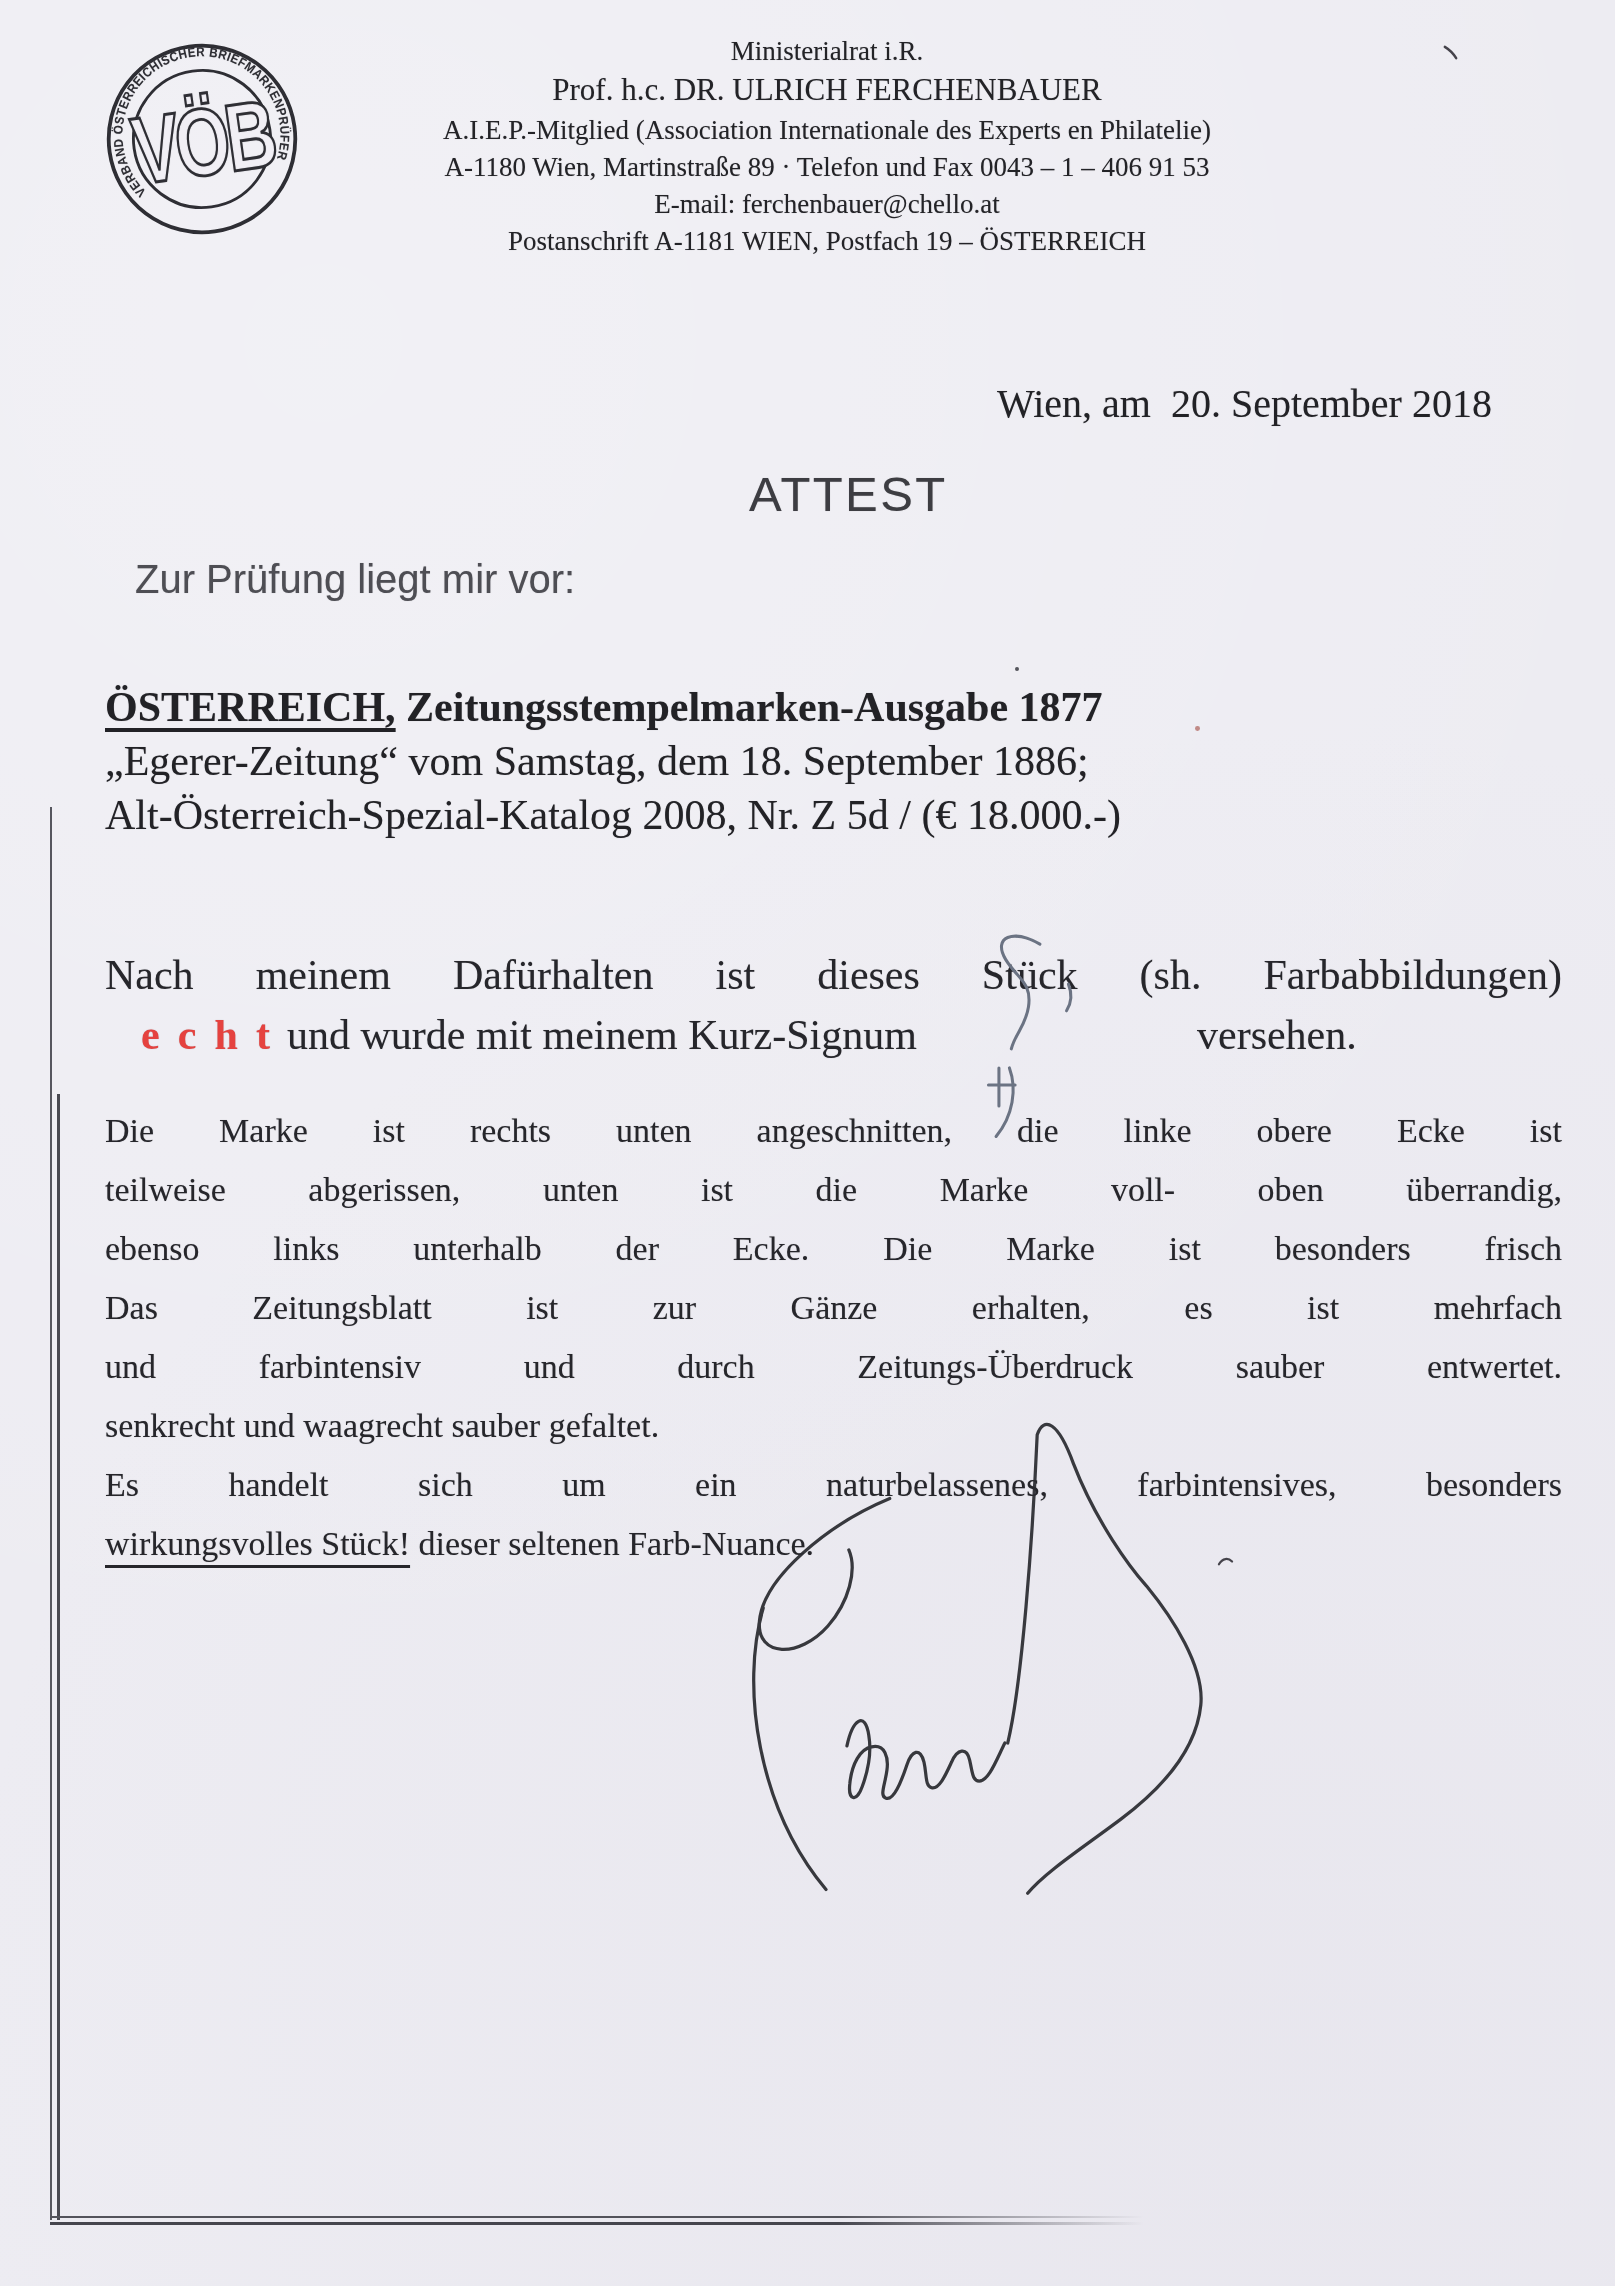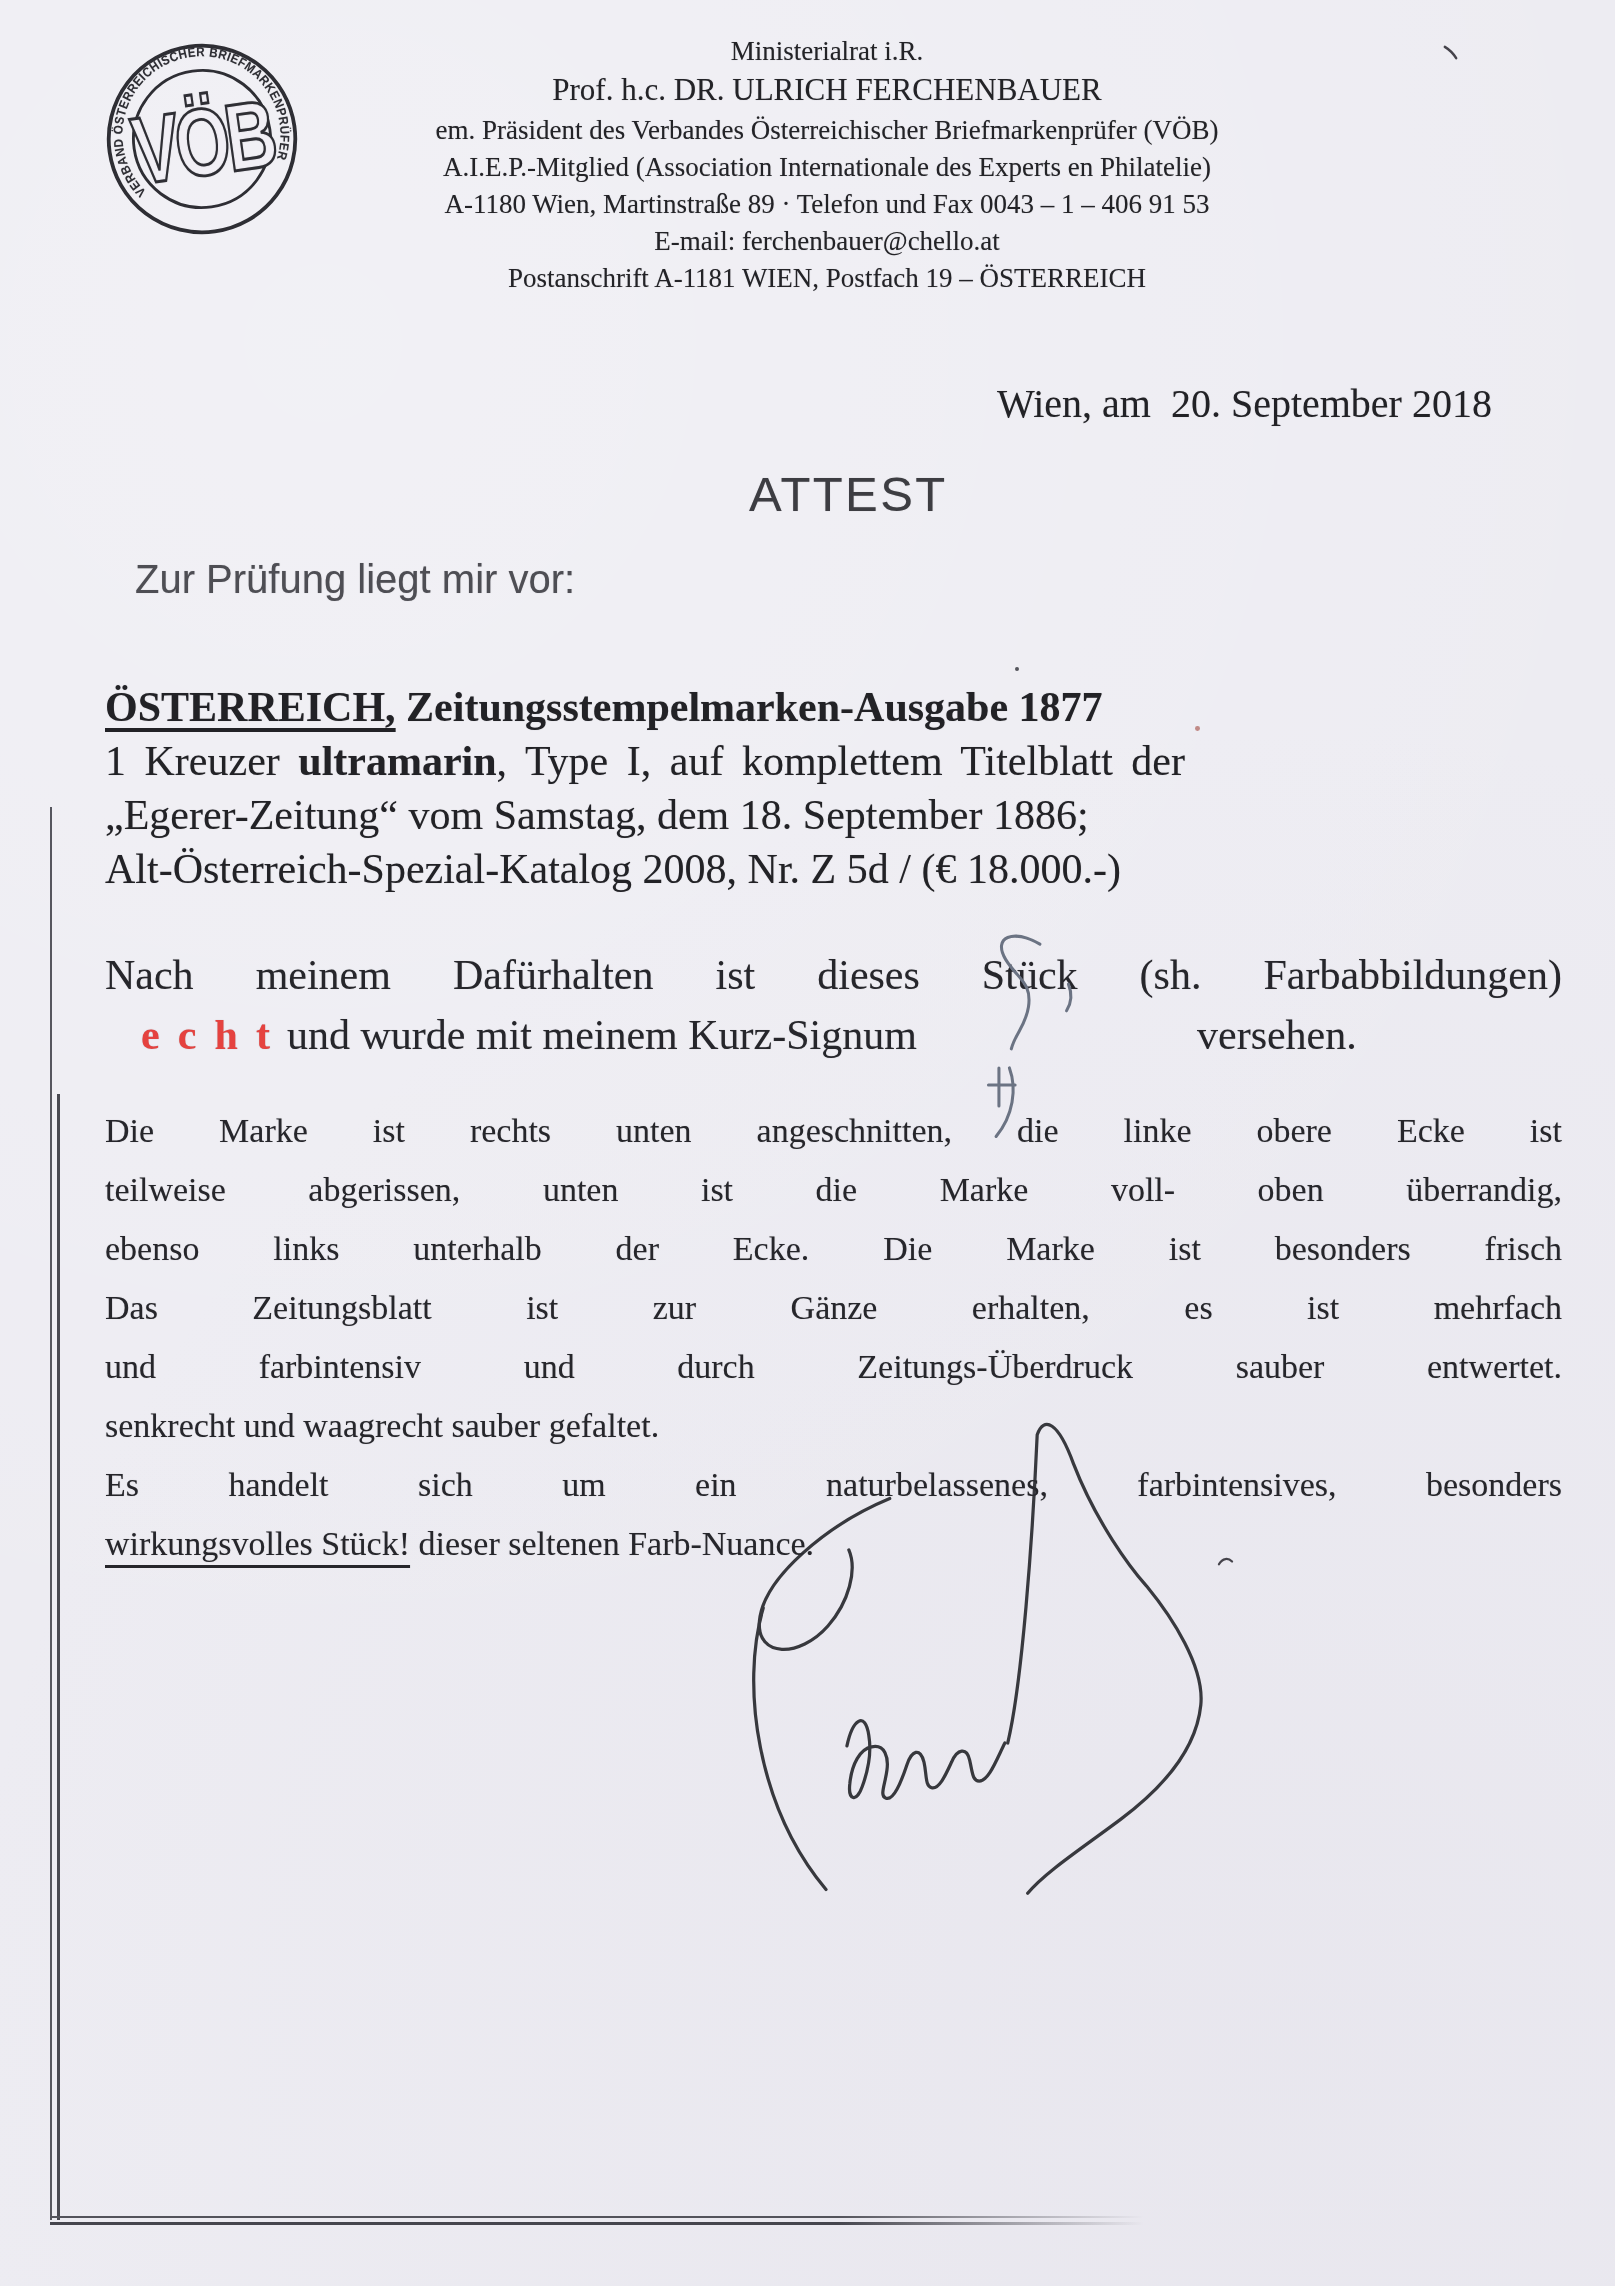--- a/index.html
+++ b/index.html
@@ -73,36 +73,34 @@
       </text>
       <g transform="translate(104,142) scale(0.74,1)">
         <text x="0" y="0" text-anchor="middle" font-family="Liberation Sans, sans-serif" font-size="100" font-weight="bold" letter-spacing="-6" fill="#f1eff5" stroke="#2e2e34" stroke-width="3">VÖB</text>
       </g>
     </svg>
   </div>
 
   <div class="abs letterhead">
     <div class="lh0">Ministerialrat i.R.</div>
     <div class="lh1">Prof. h.c. DR. ULRICH FERCHENBAUER</div>
-    <div class="lhs">em. Präsident des Verbandes Österreichischer Briefmarkenprüfer (VÖB)</div>
     <div class="lhs">A.I.E.P.-Mitglied (Association Internationale des Experts en Philatelie)</div>
     <div class="lhs">A-1180 Wien, Martinstraße 89 · Telefon und Fax 0043 – 1 – 406 91 53</div>
     <div class="lhs">E-mail: ferchenbauer@chello.at</div>
     <div class="lhs">Postanschrift A-1181 WIEN, Postfach 19 – ÖSTERREICH</div>
   </div>
 
   <div class="abs dateline">Wien, am  20. September 2018</div>
 
   <div class="abs doc-title">ATTEST</div>
 
   <div class="abs intro">Zur Prüfung liegt mir vor:</div>
 
   <div class="abs subject">
     <div class="line"><span class="u-head">ÖSTERREICH,</span><span class="b"> Zeitungsstempelmarken-Ausgabe 1877</span></div>
-    <div class="line jline"><span>1 Kreuzer </span><span class="b">ultramarin</span><span>, Type I, auf komplettem Titelblatt der</span></div>
     <div class="line">„Egerer-Zeitung“ vom Samstag, dem 18. September 1886;</div>
     <div class="line">Alt-Österreich-Spezial-Katalog 2008, Nr. Z 5d / (€ 18.000.-)</div>
   </div>
 
   <div class="abs verdict">
     <div class="l1">Nach meinem Dafürhalten ist dieses Stück (sh. Farbabbildungen)</div>
     <div class="l2"><span class="echt">e c h t</span><span>und wurde mit meinem Kurz-Signum</span><span class="versehen">versehen.</span></div>
   </div>
 
   <div class="abs" style="left:956px;top:927px;width:143px;height:219px;">

